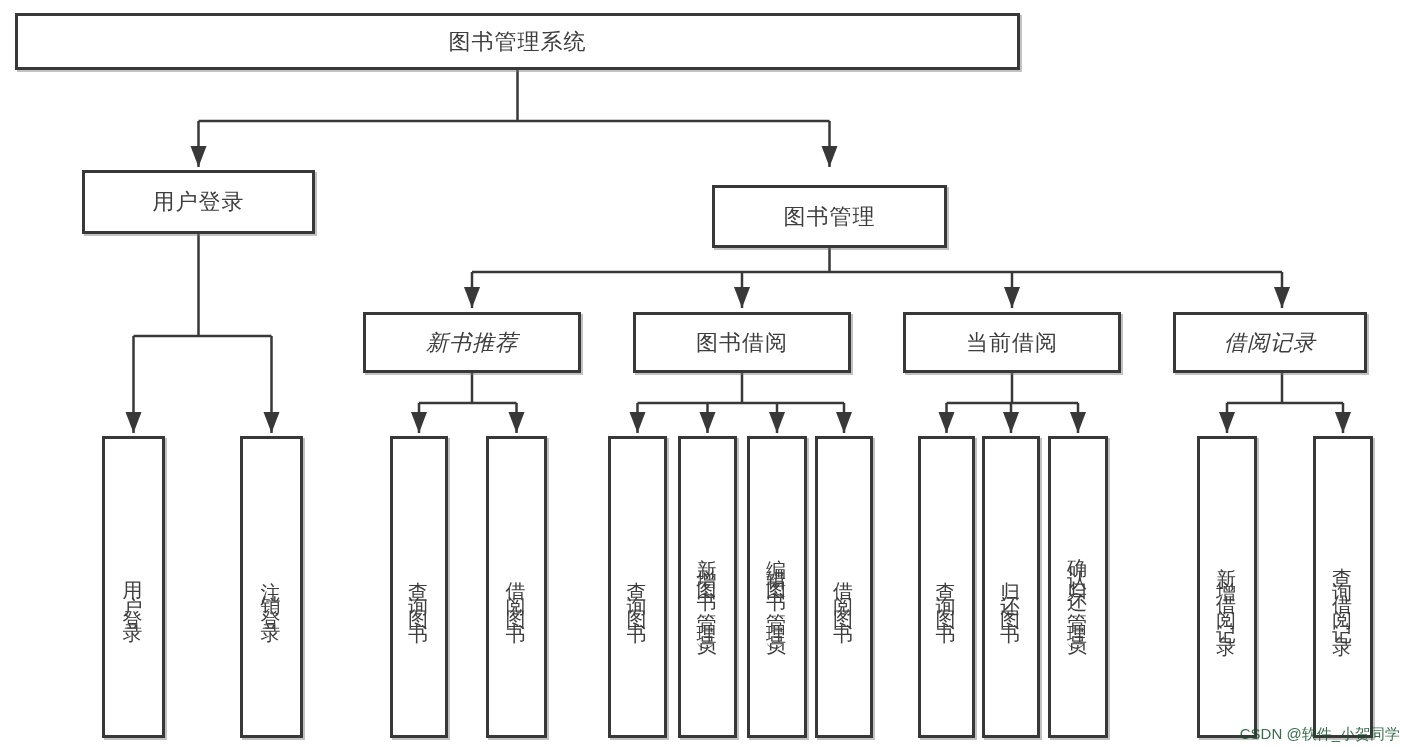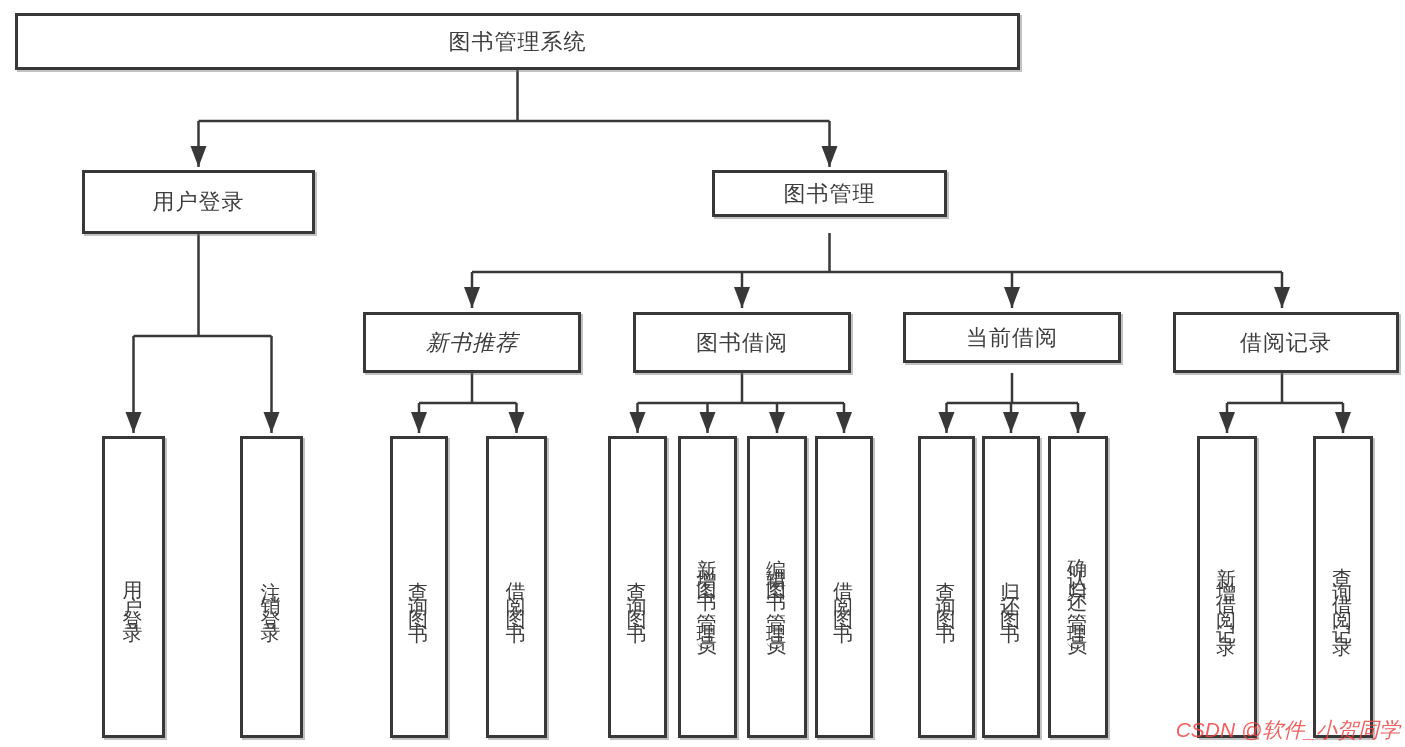--- a/index.html
+++ b/index.html
@@ -28,26 +28,25 @@
     text-orientation:mixed;
     font-size:20px;
     letter-spacing:14px;
     margin-bottom:-14px;
     white-space:nowrap;
   }
   .vlong{letter-spacing:11px;margin-bottom:-11px;}
   .watermark{
     position:absolute;
     right:5px;bottom:3px;
-    font-size:21px;
-    color:#ef4444;
+    font-size:15px;
+    color:#14532d;
     opacity:0.85;
     white-space:nowrap;
     z-index:5;
-    font-style:italic;
   }
 </style>
 </head>
 <body>
 
 <div class="canvas">
 
   <svg class="wires" xmlns="http://www.w3.org/2000/svg">
     <defs>
       <marker id="ah" viewBox="-22 -9 24 18" markerWidth="24" markerHeight="18" refX="0" refY="0" orient="auto" markerUnits="userSpaceOnUse">
@@ -89,34 +88,34 @@
     <line class="wire" x1="1343" y1="403" x2="1343" y2="433" marker-end="url(#ah)"></line>
   </svg>
 
   <div class="box" style="left:15px;top:13px;width:1005px;height:57px;text-align:center;">
     <span class="hlabel">图书管理系统</span>
   </div>
 
   <div class="box" style="left:82px;top:170px;width:233px;height:64px;">
     <span class="hlabel">用户登录</span>
   </div>
-  <div class="box" style="left:712px;top:170px;width:235px;height:47px;">
+  <div class="box" style="left:712px;top:185px;width:235px;height:63px;">
     <span class="hlabel">图书管理</span>
   </div>
 
   <div class="box" style="left:363px;top:312px;width:218px;height:61px;font-style:italic;">
     <span class="hlabel">新书推荐</span>
   </div>
   <div class="box" style="left:633px;top:312px;width:218px;height:61px;font-family:Liberation Serif, serif;">
     <span class="hlabel">图书借阅</span>
   </div>
-  <div class="box" style="left:903px;top:312px;width:218px;height:51px;">
+  <div class="box" style="left:903px;top:312px;width:218px;height:61px;">
     <span class="hlabel">当前借阅</span>
   </div>
-  <div class="box" style="left:1173px;top:312px;width:226px;height:61px;">
+  <div class="box" style="left:1173px;top:312px;width:194px;height:61px;font-style:italic;">
     <span class="hlabel">借阅记录</span>
   </div>
 
   <div class="box leaf" style="left:102px;width:63px;">
     <span class="vtext">用户登录</span>
   </div>
   <div class="box leaf" style="left:240px;width:63px;">
     <span class="vtext">注销登录</span>
   </div>
 

